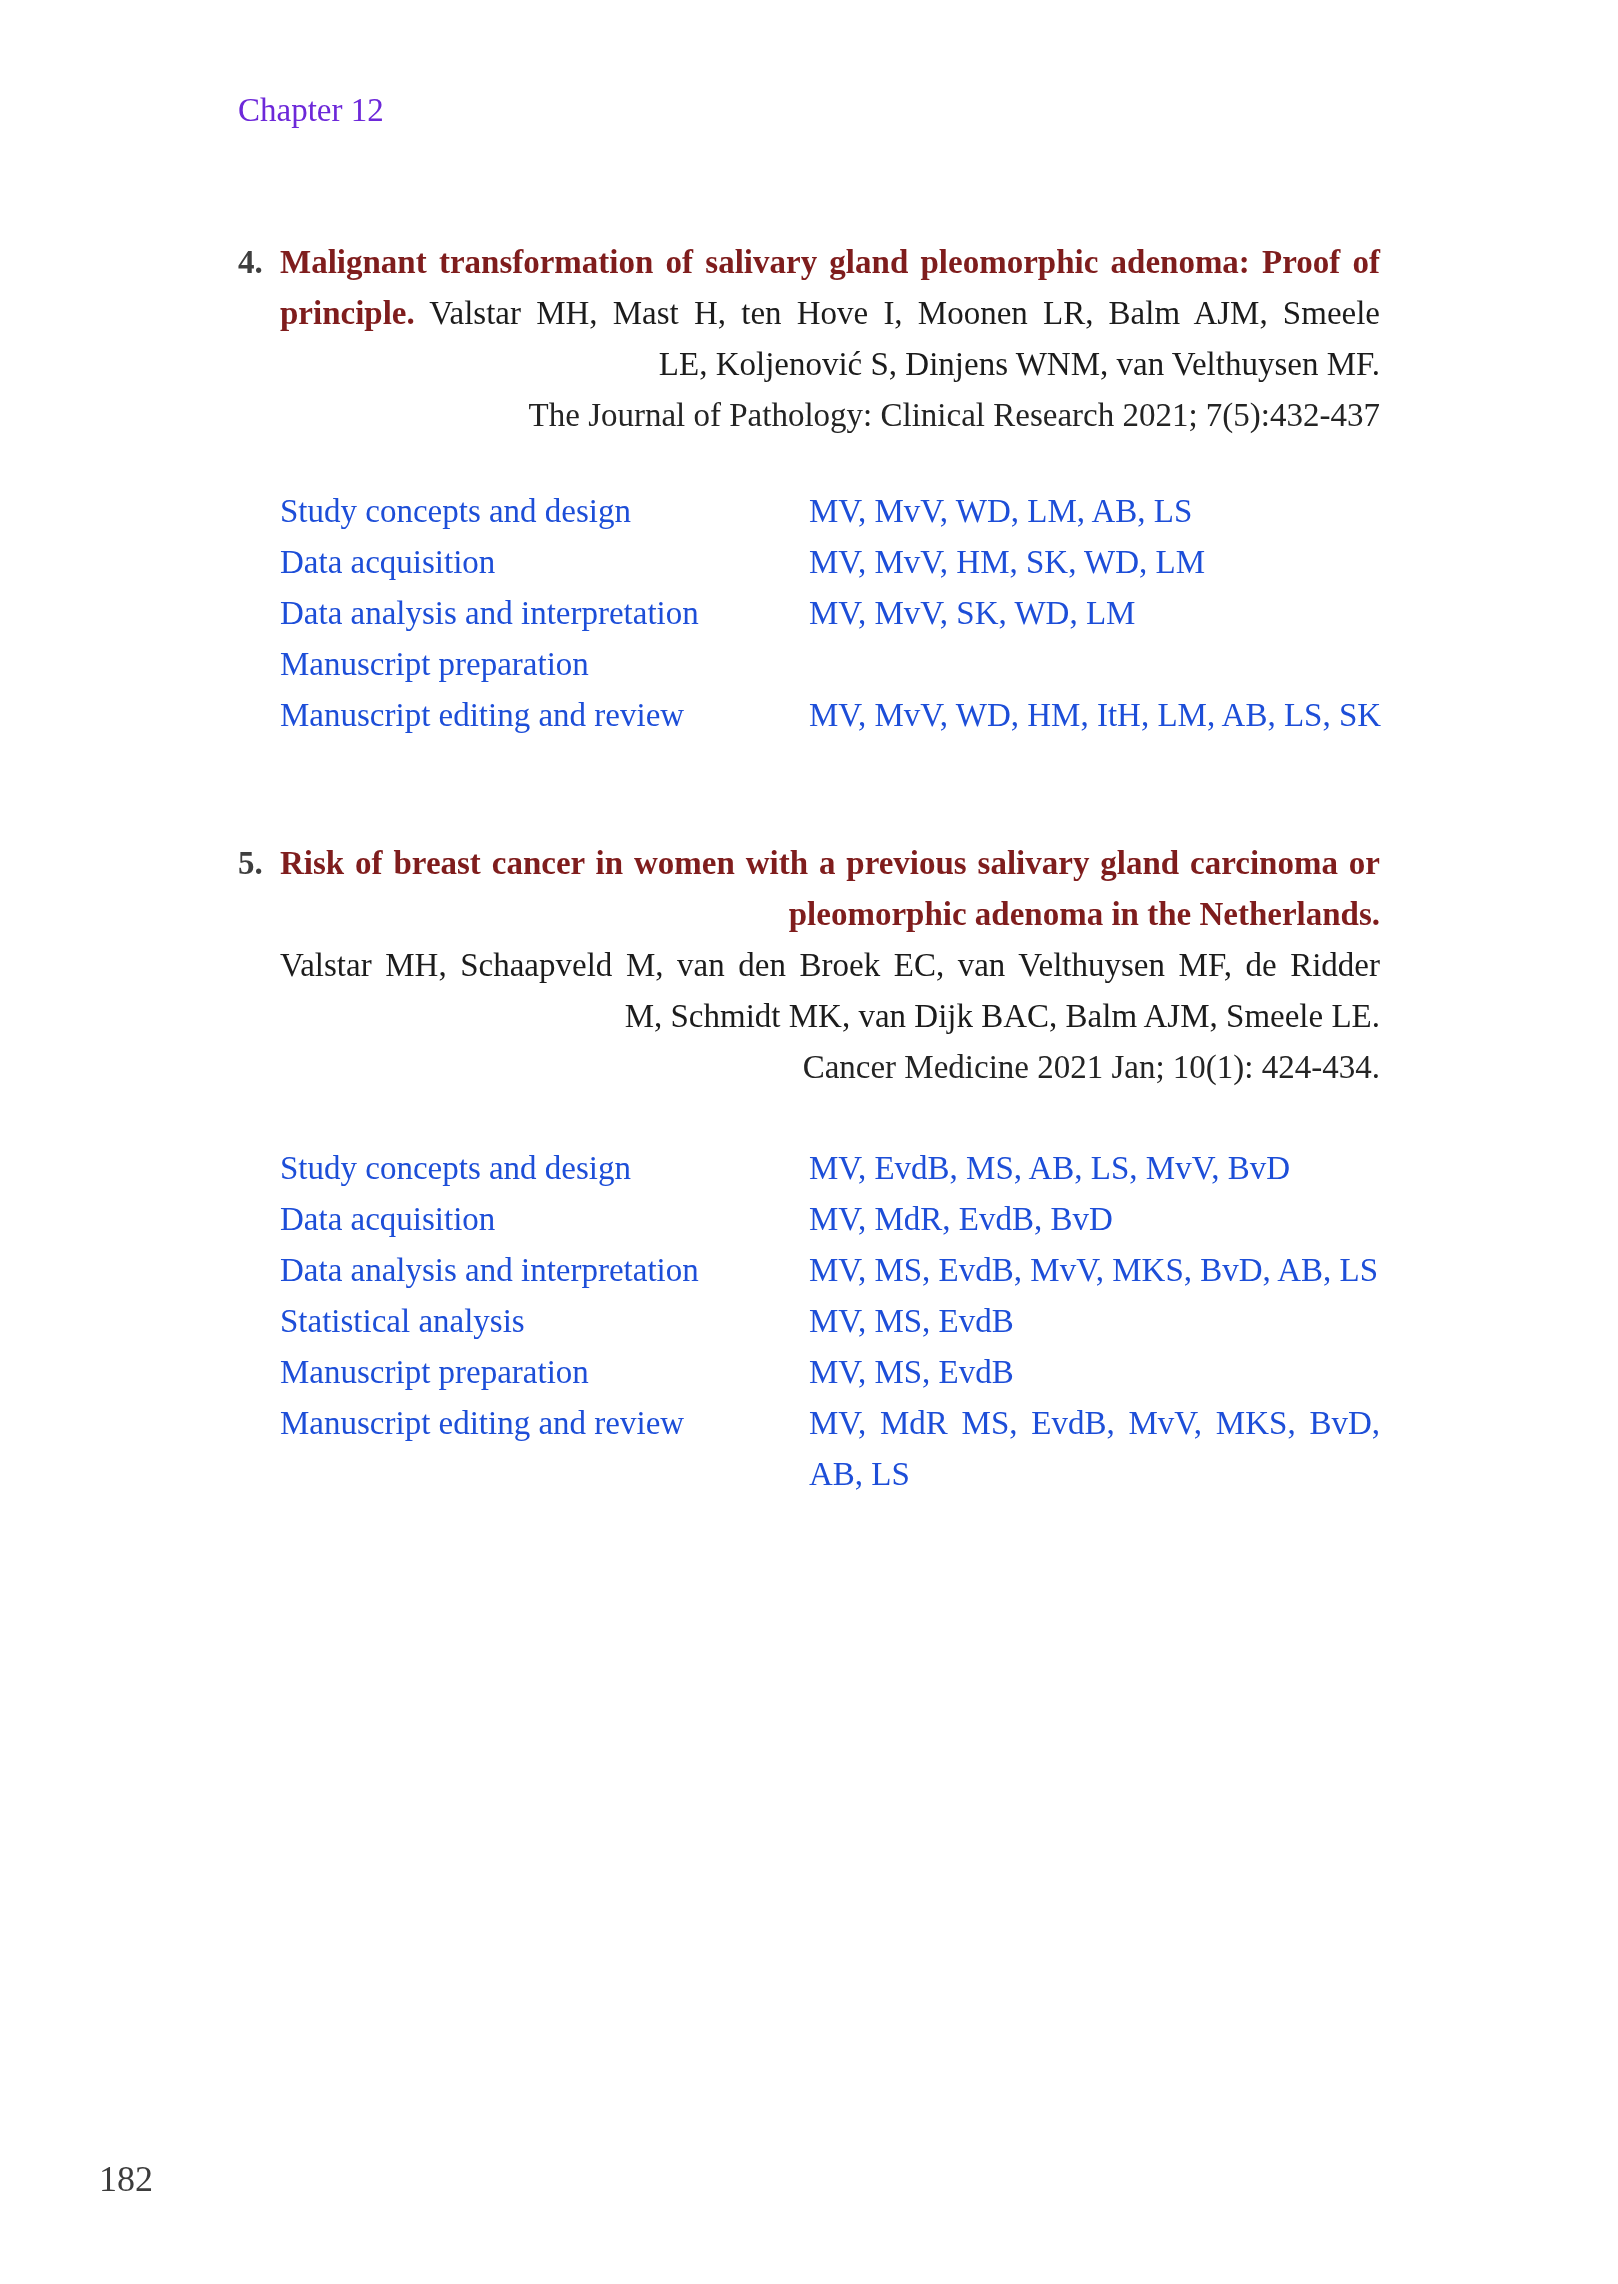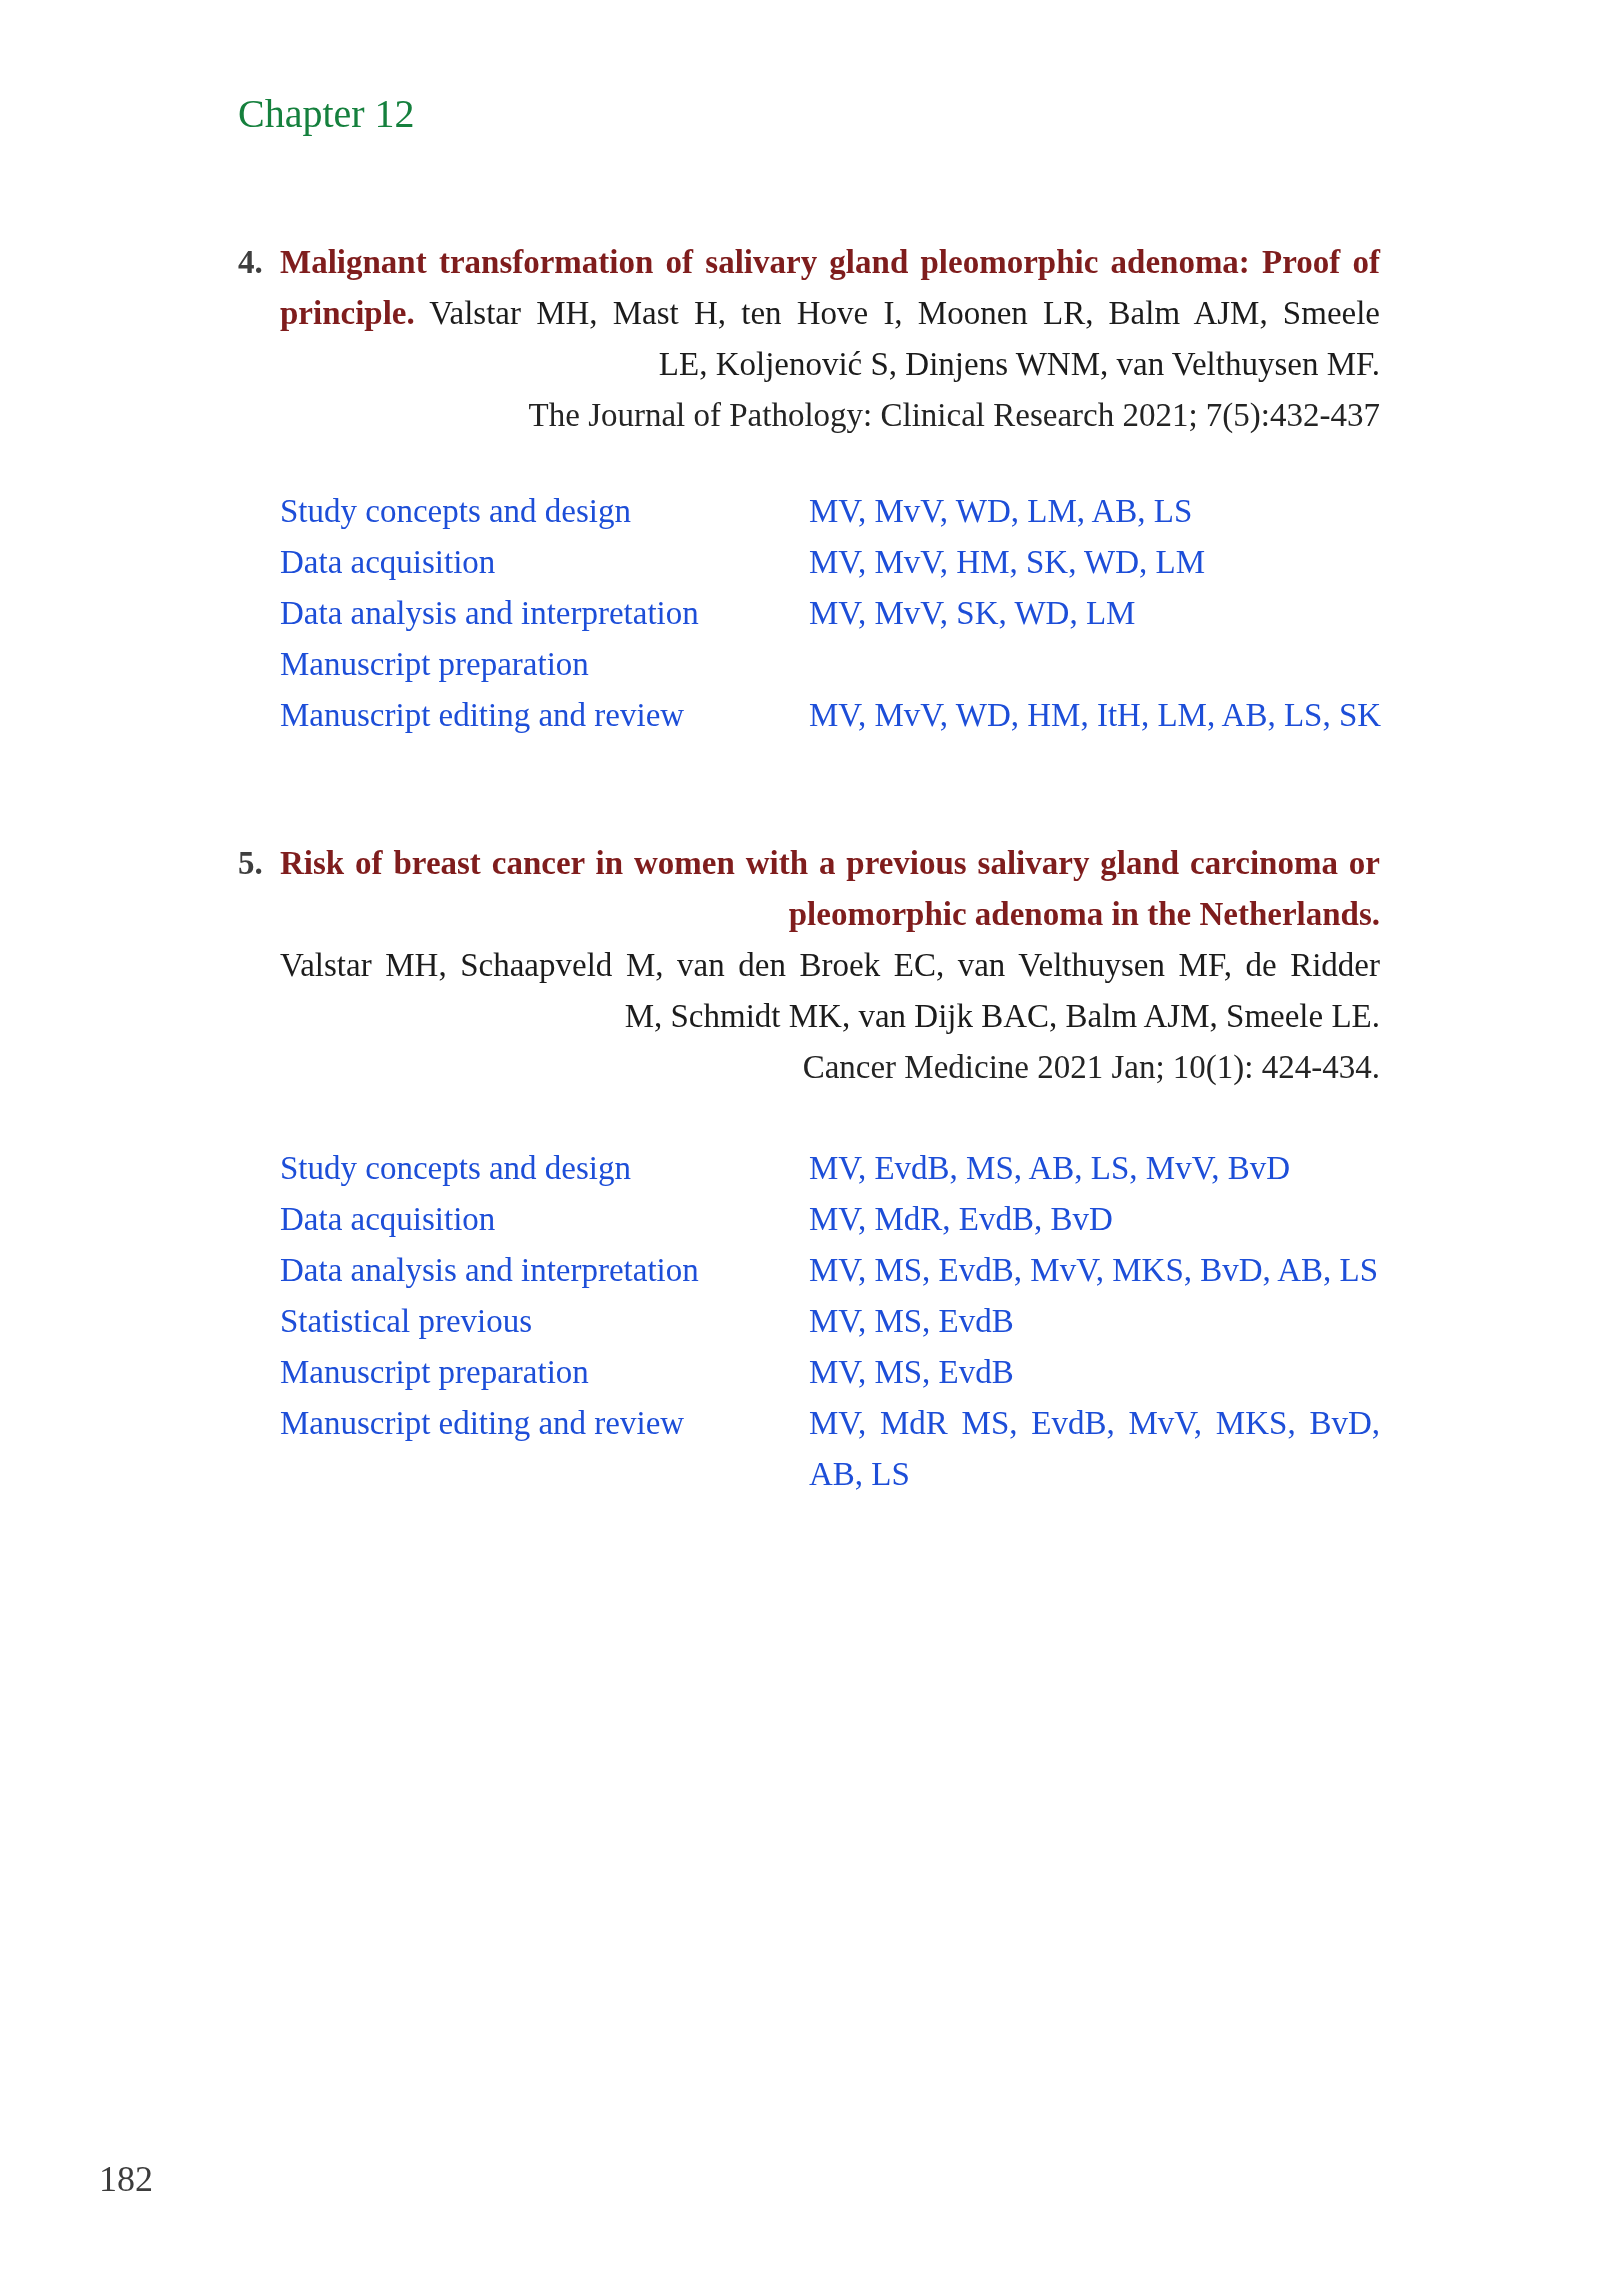--- a/index.html
+++ b/index.html
@@ -13,23 +13,23 @@
     height: 2284px;
     background: #ffffff;
     font-family: "Liberation Serif", "DejaVu Serif", serif;
     color: #1c1c1c;
     overflow: hidden;
   }
   .chapter-header {
     position: absolute;
     left: 238px;
     top: 94px;
-    font-size: 40px;
+    font-size: 33px;
     line-height: 1;
-    color: #15803d;
+    color: #6d28d9;
   }
   .page-number {
     position: absolute;
     left: 99px;
     top: 2161px;
     font-size: 36px;
     line-height: 1;
     color: #3c3c3c;
   }
   .entry-text {
@@ -176,21 +176,21 @@
           <div class="oneline">MV, MdR, EvdB, BvD</div>
         </div>
     </div>
     <div class="crow">
       <div class="clabel">Data analysis and interpretation</div>
       <div class="cvalue">
           <div class="oneline">MV, MS, EvdB, MvV, MKS, BvD, AB, LS</div>
         </div>
     </div>
     <div class="crow">
-      <div class="clabel">Statistical previous</div>
+      <div class="clabel">Statistical analysis</div>
       <div class="cvalue">
           <div class="oneline">MV, MS, EvdB</div>
         </div>
     </div>
     <div class="crow">
       <div class="clabel">Manuscript preparation</div>
       <div class="cvalue">
           <div class="oneline">MV, MS, EvdB</div>
         </div>
     </div>

